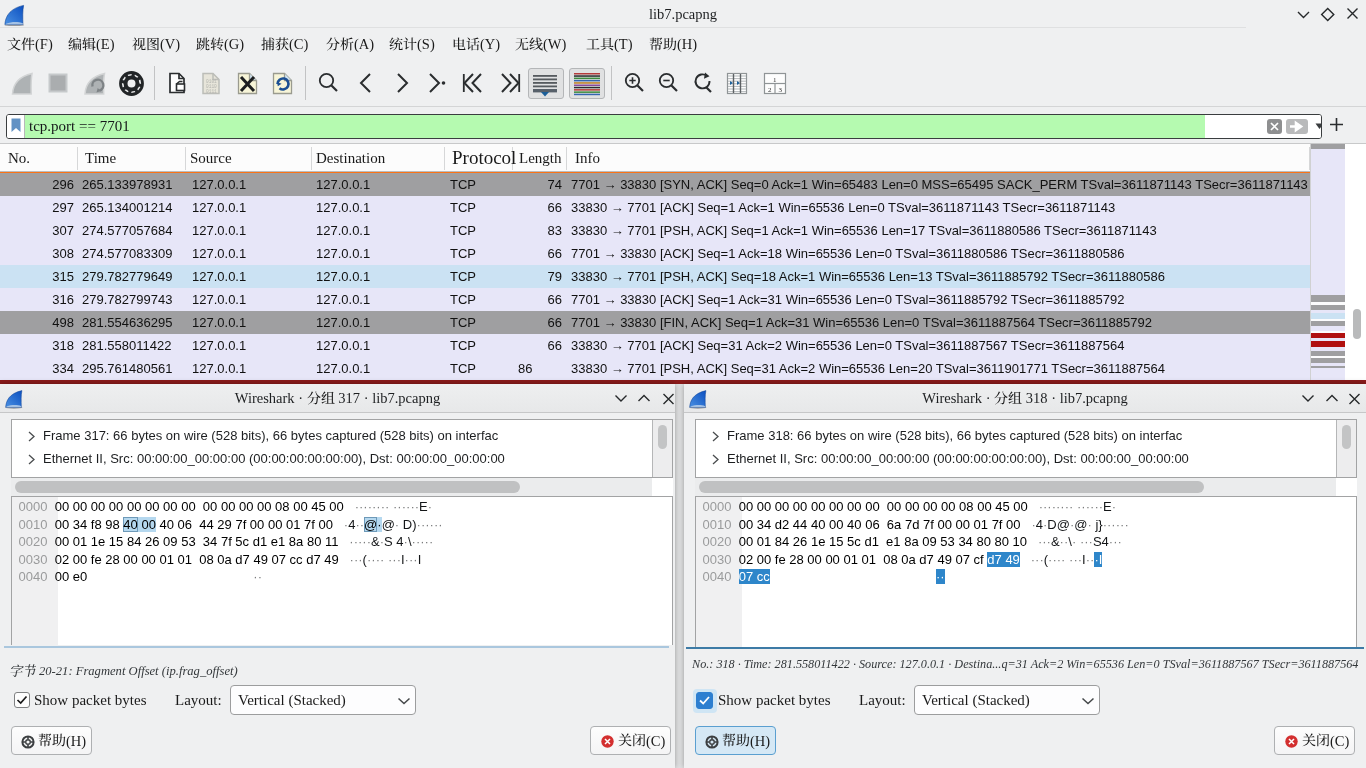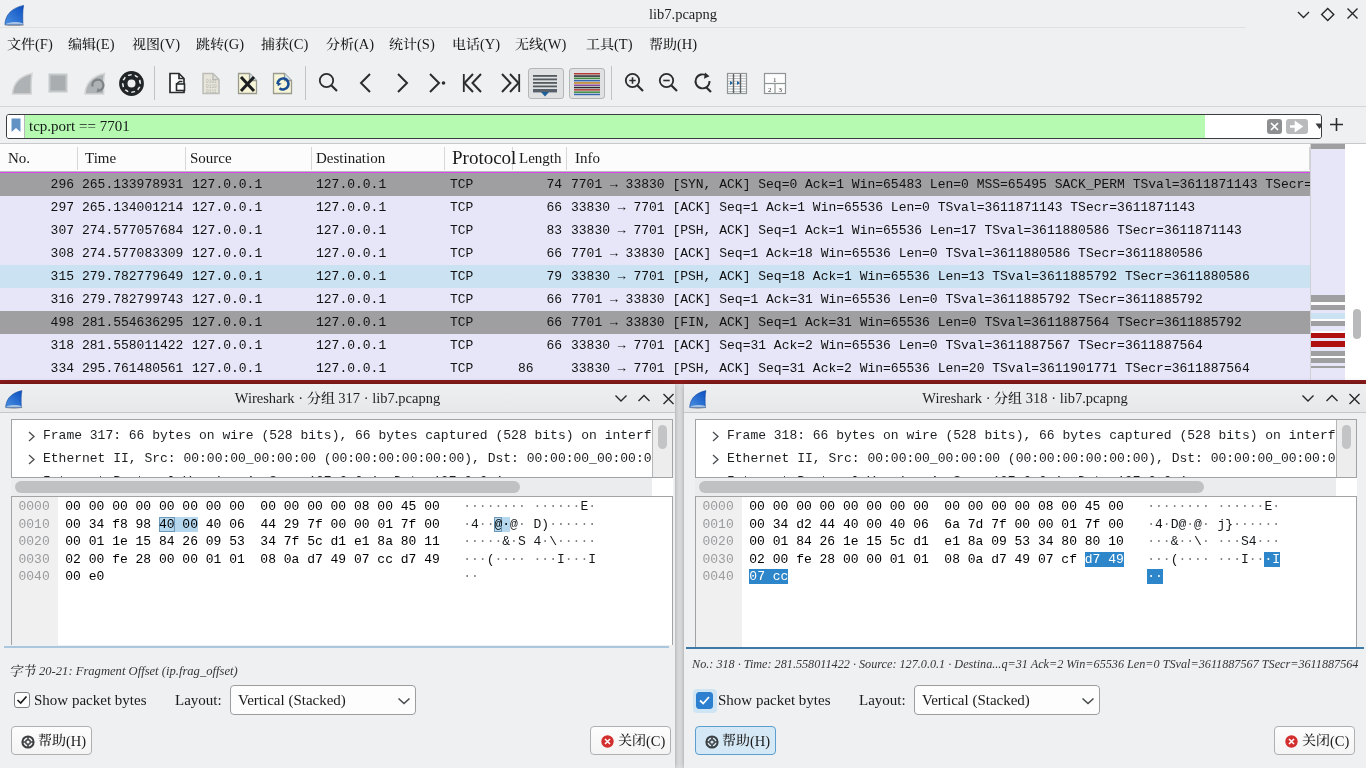--- a/index.html
+++ b/index.html
@@ -1,17 +1,17 @@
 <!DOCTYPE html>
 <html><head><meta charset="utf-8"><style>
 *{margin:0;padding:0;box-sizing:border-box}
 html,body{width:1366px;height:768px;overflow:hidden;background:#eff0f1;
  font-family:"Liberation Serif",serif;-webkit-font-smoothing:antialiased}
 .abs{position:absolute}
-.mono{font-family:Liberation Mono, monospace}
+.mono{font-family:Liberation Sans, sans-serif}
 svg{display:block}
 .ic{position:absolute}
 </style></head><body>
 
 <svg width="0" height="0" style="position:absolute">
     <path id="c0" d="M404 839Q468 823 507 799Q547 775 566 750Q586 724 589 701Q592 678 583 663Q573 648 556 644Q539 641 519 655Q511 685 491 717Q471 750 445 780Q419 810 394 831ZM794 613Q763 483 704 373Q646 263 556 176Q467 88 341 23Q214 -42 46 -83L39 -68Q236 -2 370 98Q504 197 584 327Q664 457 695 613ZM857 692Q857 692 867 683Q877 675 893 662Q909 650 927 635Q944 620 957 607Q953 591 931 591H54L46 620H801ZM268 613Q302 484 367 382Q431 281 522 206Q614 130 727 79Q840 27 970 -2L967 -14Q937 -16 915 -34Q893 -51 881 -81Q757 -42 654 17Q551 75 471 159Q391 242 336 352Q280 462 250 602Z"></path>
     <path id="c1" d="M290 331H826L877 398Q877 398 887 391Q896 383 911 371Q926 359 942 345Q958 331 971 318Q968 302 945 302H298ZM418 787 532 752Q529 743 520 738Q511 732 494 732Q462 626 413 534Q363 443 300 380L286 389Q315 439 340 503Q366 567 386 639Q406 712 418 787ZM590 829 706 817Q704 807 696 799Q689 791 669 788V-53Q669 -57 660 -64Q651 -70 636 -75Q622 -79 606 -79H590ZM402 604H801L851 670Q851 670 860 662Q870 655 884 643Q898 631 914 617Q930 604 943 591Q939 575 916 575H402ZM167 539 201 584 274 557Q272 550 265 545Q258 541 245 538V-55Q244 -58 235 -64Q225 -70 211 -75Q197 -80 181 -80H167ZM246 840 361 800Q357 791 348 786Q339 780 321 781Q288 690 245 607Q203 523 152 453Q101 382 44 329L31 338Q72 399 113 480Q154 561 188 653Q222 746 246 840Z"></path>
     <path id="c2" d="M523 -54Q523 -58 509 -67Q494 -76 470 -76H460V421V422L536 389H523ZM587 847Q635 836 662 818Q689 800 700 780Q711 761 710 744Q709 727 699 716Q688 705 673 704Q658 703 641 716Q638 748 618 783Q598 818 577 840ZM384 717V742L465 707H453V470Q453 406 448 334Q443 262 426 188Q410 115 374 45Q339 -24 277 -81L263 -70Q317 9 343 99Q368 189 376 284Q384 378 384 469V707ZM846 389 879 428 958 369Q948 356 921 352V7Q921 -18 916 -37Q910 -55 892 -65Q875 -76 838 -79Q837 -66 834 -54Q831 -42 824 -35Q818 -28 806 -23Q795 -18 773 -15V1Q773 1 787 0Q801 -1 817 -2Q833 -3 840 -3Q849 -3 852 1Q855 5 855 14V389ZM779 28Q779 24 767 17Q756 10 735 10H727V385H779ZM652 -13Q652 -17 640 -24Q629 -31 608 -31H600V385H652ZM827 707 863 744 938 686Q934 681 925 677Q916 672 905 671V486Q905 483 895 478Q885 473 871 469Q858 465 846 465H835V707ZM898 217V188H497V217ZM897 389V360H502V389ZM880 542V513H430V542ZM883 707V677H430V707ZM379 599Q374 590 360 586Q345 582 321 592L349 599Q329 564 298 521Q267 477 231 431Q194 386 155 344Q116 302 79 269L77 281H121Q117 246 106 225Q96 203 81 197L38 293Q38 293 49 296Q61 299 66 304Q95 332 126 376Q158 420 188 471Q218 522 242 570Q266 618 279 655ZM297 789Q293 779 279 774Q264 768 240 777L268 785Q248 745 214 695Q180 645 142 597Q103 549 67 514L65 526H108Q104 490 92 469Q80 448 65 442L27 538Q27 538 37 541Q47 544 52 548Q72 570 93 606Q114 642 134 683Q154 725 169 765Q184 805 192 834ZM41 79Q69 85 116 97Q163 109 220 125Q277 142 335 160L339 147Q300 121 243 85Q186 49 110 7Q105 -12 88 -19ZM59 289Q84 291 129 296Q173 300 228 307Q284 314 342 321L345 307Q319 297 279 281Q239 265 189 247Q140 229 87 212ZM49 533Q71 532 107 532Q143 532 187 533Q232 534 277 535L278 520Q249 510 193 492Q137 475 77 458Z"></path>
     <path id="c3" d="M903 205Q903 205 915 192Q928 180 945 163Q962 146 974 131Q972 114 952 112L360 34L348 61L860 129ZM846 -60Q845 -63 828 -72Q812 -82 782 -82H770V515H846ZM535 517V72L462 61V517ZM866 577Q866 577 875 570Q884 564 897 553Q911 542 926 529Q941 516 954 504Q950 488 928 488H376L368 517H820ZM815 633V604H499V633ZM802 244V214H506V244ZM802 382V352H506V382ZM461 821 545 786H774L810 828L888 769Q884 763 876 759Q868 755 853 753V583Q853 580 835 572Q817 564 789 564H776V757H534V574Q534 570 518 561Q502 553 473 553H461V786ZM290 -57Q290 -61 274 -70Q258 -79 231 -79H220V384H290ZM326 560Q324 550 316 543Q309 536 290 533V377Q290 377 276 377Q261 377 242 377H225V572ZM33 158Q68 164 130 178Q192 192 270 211Q349 230 431 251L435 238Q379 210 299 173Q218 135 106 88Q101 69 85 64ZM356 445Q356 445 369 435Q381 425 398 410Q416 396 429 382Q425 366 404 366H96L88 396H317ZM345 714Q345 714 360 703Q374 692 394 676Q413 661 429 645Q425 629 402 629H34L26 659H299ZM279 807Q275 798 265 792Q254 785 232 789L244 806Q237 775 227 732Q216 690 203 641Q190 592 175 542Q161 492 147 447Q133 401 122 366H131L96 330L20 389Q31 396 49 403Q66 410 79 414L53 379Q65 410 79 455Q92 500 107 552Q122 605 136 657Q150 710 161 756Q171 803 177 837Z"></path>
     <path id="c4" d="M771 313Q768 292 741 289V32Q741 22 746 18Q750 15 769 15H829Q850 15 865 15Q879 15 886 16Q898 17 903 28Q908 39 916 77Q923 115 931 158H945L947 24Q964 18 968 11Q972 4 972 -6Q972 -21 960 -32Q948 -42 916 -47Q885 -52 827 -52H752Q719 -52 702 -46Q684 -40 678 -25Q672 -11 672 13V324ZM728 636Q727 625 719 618Q710 611 693 609Q692 512 689 426Q685 340 669 266Q653 192 616 129Q578 66 509 14Q439 -38 328 -79L317 -63Q412 -18 471 37Q529 91 561 155Q592 220 604 295Q616 371 617 459Q619 546 619 647ZM439 799 520 764H803L840 809L920 746Q915 741 905 736Q896 732 880 729V262Q880 259 862 250Q845 241 819 241H807V738H509V251Q509 246 493 238Q477 229 450 229H439V764ZM153 838Q206 820 236 798Q266 776 278 754Q291 732 289 713Q287 695 277 684Q267 673 250 672Q234 672 217 687Q213 712 202 738Q190 764 174 788Q159 813 143 831ZM262 -52Q262 -55 255 -62Q247 -68 233 -74Q219 -79 201 -79H188V387L262 452ZM252 413Q303 395 333 373Q363 351 377 329Q392 307 393 289Q394 271 386 259Q377 247 363 246Q349 244 333 256Q327 281 312 308Q297 336 277 361Q258 387 240 405ZM278 629 325 675 406 597Q399 591 388 590Q378 588 361 586Q330 518 280 446Q229 375 165 311Q101 247 31 200L19 211Q64 252 106 303Q147 354 183 410Q219 467 247 523Q275 579 290 629ZM341 629V600H53L44 629Z"></path>
@@ -304,21 +304,21 @@
         </div>
 <svg class="ic" style="left:52px;top:8px" width="9" height="7" viewBox="0 0 9 7">
           <path d="M0.5,0.5 h8 l-4,5.5 z" fill="#3a3d3f"></path>
         </svg>
 </div>
     </div>
 <svg class="ic" style="left:1329px;top:10px" width="15" height="15" viewBox="0 0 15 15">
       <path d="M7.5,1 v13 M1,7.5 h13" stroke="#2a2d2f" stroke-width="1.6"></path>
     </svg>
 </div>
-<div class="abs" style="left:0;top:144px;width:1366px;height:240px;background:#d946ef">
+<div class="abs" style="left:0;top:144px;width:1366px;height:240px;background:#f97316">
 <div class="abs" style="left:0;top:0;width:1310px;height:28px;background:#fcfcfc;border-bottom:1px solid #bcbdbe">
 <div class="abs" style="left:0px;top:3px;width:78px;height:23px;border-right:1px solid #d6d7d8"></div>
 <div class="abs" style="left:8px;top:0;height:28px;line-height:28px;font-size:15px;color:#1a1a1a">No.</div>
 <div class="abs" style="left:78px;top:3px;width:108px;height:23px;border-right:1px solid #d6d7d8"></div>
 <div class="abs" style="left:85px;top:0;height:28px;line-height:28px;font-size:15px;color:#1a1a1a">Time</div>
 <div class="abs" style="left:186px;top:3px;width:126px;height:23px;border-right:1px solid #d6d7d8"></div>
 <div class="abs" style="left:190px;top:0;height:28px;line-height:28px;font-size:15px;color:#1a1a1a">Source</div>
 <div class="abs" style="left:312px;top:3px;width:133px;height:23px;border-right:1px solid #d6d7d8"></div>
 <div class="abs" style="left:316px;top:0;height:28px;line-height:28px;font-size:15px;color:#1a1a1a">Destination</div>
 <div class="abs" style="left:445px;top:3px;width:68px;height:23px;border-right:1px solid #d6d7d8"></div>

